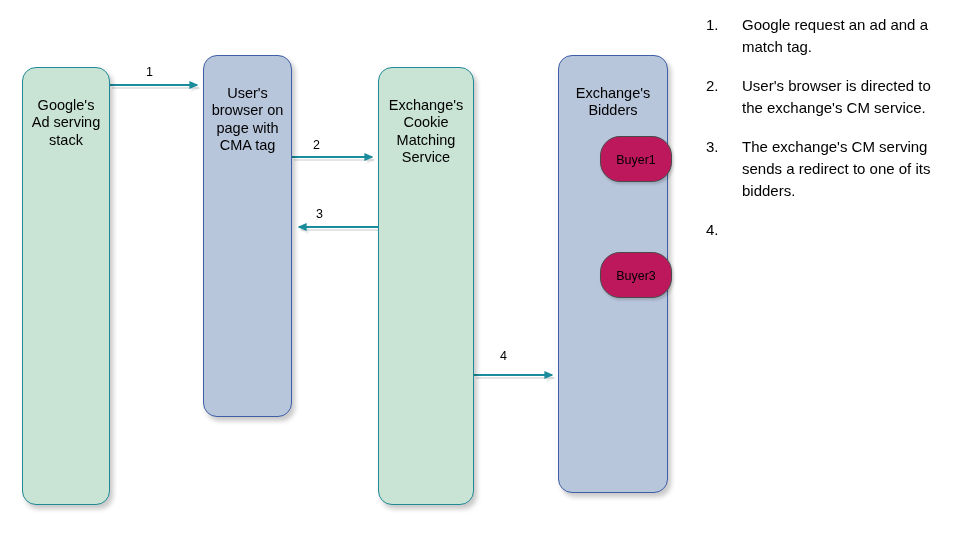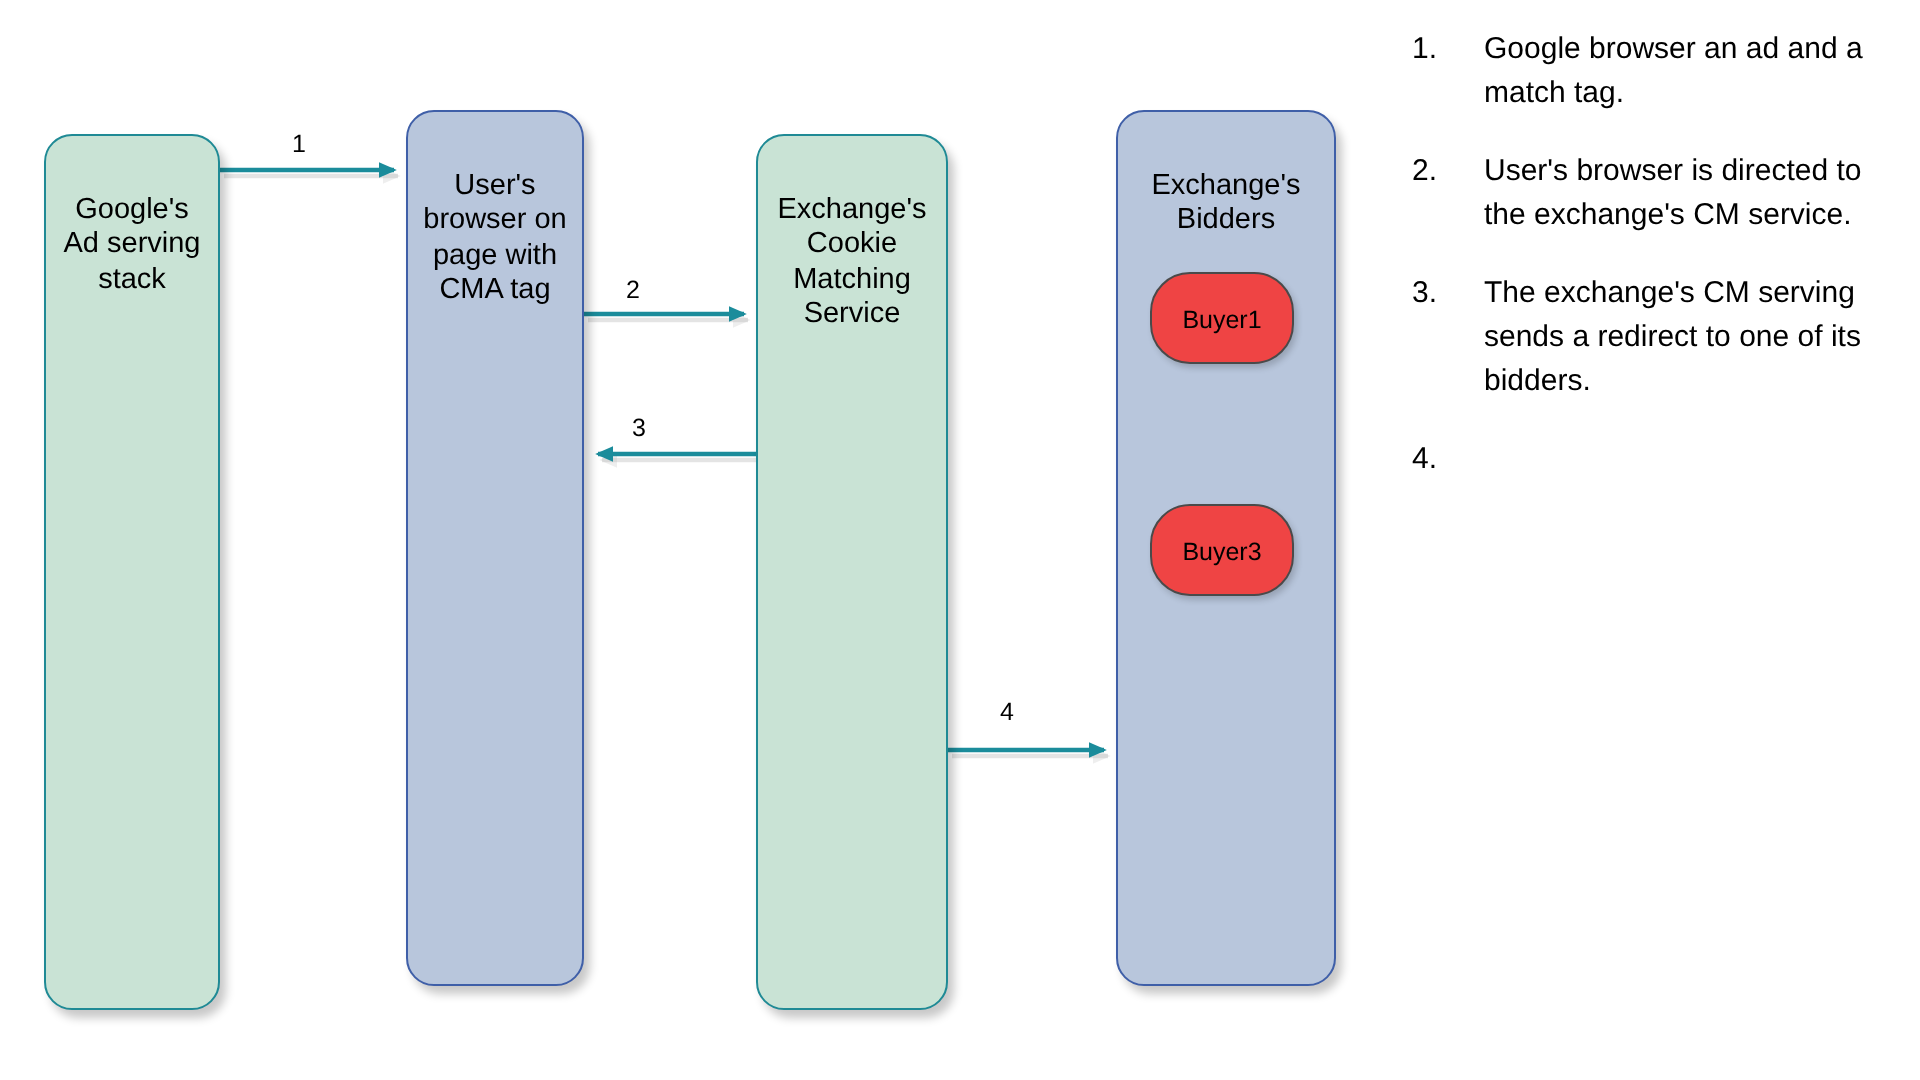--- a/index.html
+++ b/index.html
@@ -40,32 +40,32 @@
     background: #c9e3d5;
     border-color: #1f8a95;
     margin-top: 12px;
   }
   .lane-blue {
     background: #b8c6dc;
     border-color: #3f5fa8;
   }
 
   #lane-google  { left: 22px;  top: 55px; width: 88px;  height: 438px; }
-  #lane-browser { left: 203px; top: 55px; width: 89px;  height: 438px; }
+  #lane-browser { left: 203px; top: 55px; width: 89px;  height: 362px; }
   #lane-cms     { left: 378px; top: 55px; width: 96px;  height: 438px; }
   #lane-bidders { left: 558px; top: 55px; width: 110px; height: 438px; }
 
   
   .buyer {
     position: absolute;
     box-sizing: border-box;
     width: 72px;
     height: 46px;
-    left: 575px;
-    background: #ef4444;
+    left: 600px;
+    background: #be185d;
     border: 1.1px solid #4a4a4a;
     border-radius: 20px;
     font-size: 12.5px;
     line-height: 46px;
     text-align: center;
     box-shadow: 1.5px 2px 3px rgba(0,0,0,0.18);
   }
   #buyer-1 { top: 136px; }
   #buyer-2 { top: 194px; }
   #buyer-3 { top: 252px; }
@@ -168,21 +168,21 @@
 
   <div class="arrow-num" id="num-1">1</div>
   <div class="arrow-num" id="num-2">2</div>
   <div class="arrow-num" id="num-3">3</div>
   <div class="arrow-num" id="num-4">4</div>
 
   <div id="steps">
 
     <div class="step">
       <div class="step-num">1.</div>
-      <div class="step-text">Google browser an ad and a match tag.</div>
+      <div class="step-text">Google request an ad and a match tag.</div>
     </div>
 
     <div class="step">
       <div class="step-num">2.</div>
       <div class="step-text">User's browser is directed to the exchange's CM service.</div>
     </div>
 
     <div class="step">
       <div class="step-num">3.</div>
       <div class="step-text">The exchange's CM serving sends a redirect to one of its bidders.</div>

